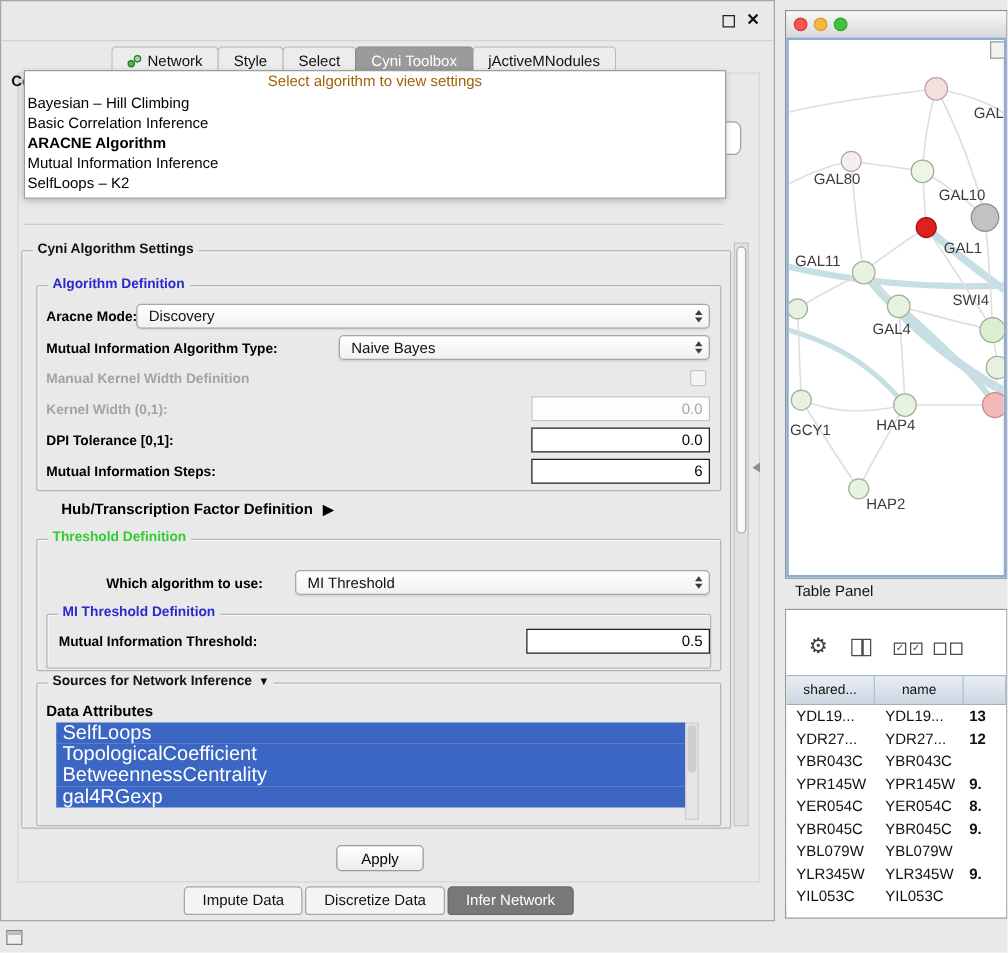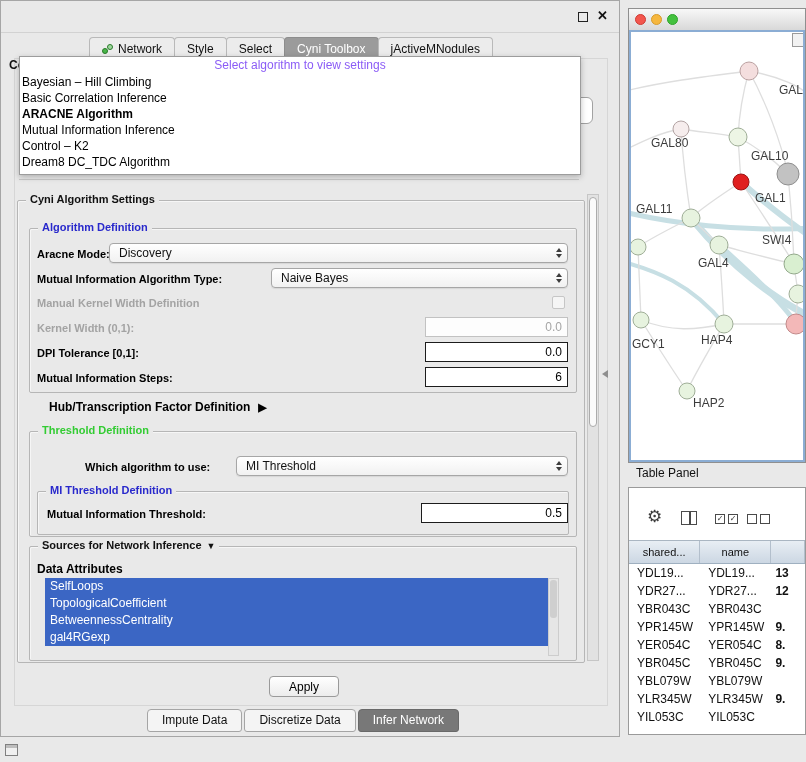--- a/index.html
+++ b/index.html
@@ -16,21 +16,21 @@
 
   .top-tab-bar{position:absolute;left:88px;top:36px;display:flex;}
   .top-tab{height:21px;padding:0 12px;font-size:12px;background:#ececec;border:1px solid #b9b9b9;border-bottom:none;border-radius:4px 4px 0 0;margin-right:-1px;display:flex;align-items:center;gap:5px;white-space:nowrap;}
   .top-tab.active{background:#9b9b9b;color:#fff;border-color:#8d8d8d;}
   .net-icon{width:11px;height:10px;position:relative;display:inline-block;}
   .net-icon::before{content:"";position:absolute;left:0;top:4px;width:6px;height:6px;border-radius:50%;background:#49b649;border:1px solid #2a7a2a;box-sizing:border-box;}
   .net-icon::after{content:"";position:absolute;right:0;top:0;width:6px;height:6px;border-radius:50%;background:#9ed89e;border:1px solid #2a7a2a;box-sizing:border-box;}
 
   
   .algo-popup{position:absolute;left:18px;top:55px;width:560px;background:#fff;border:1px solid #9c9c9c;z-index:30;padding-bottom:4px;box-shadow:0 2px 6px rgba(0,0,0,0.25);}
-  .algo-placeholder{height:17px;line-height:17px;text-align:center;color:#8b5cf6;font-size:12px;}
+  .algo-placeholder{height:17px;line-height:17px;text-align:center;color:#a16207;font-size:12px;}
   .algo-item{height:16px;line-height:16px;padding-left:2px;font-size:12px;color:#000;white-space:nowrap;}
   .algo-item.selected{font-weight:bold;}
   .combo-fragment{position:absolute;left:569px;top:96px;width:23px;height:27px;background:#fff;border:1px solid #a2a2a2;border-radius:6px;z-index:10;box-sizing:border-box;}
   .hidden-group-line{position:absolute;left:18px;top:178px;width:560px;height:1px;background:#c9c9c9;z-index:1;}
 
   
   .groupbox{position:absolute;border:1px solid #b6b6b6;border-radius:2px;box-shadow:inset 1px 1px 0 rgba(255,255,255,.6);}
   .groupbox-title{position:absolute;top:-8px;left:8px;background:#e9e9e9;padding:0 4px;font-size:11px;font-weight:bold;white-space:nowrap;}
   .title-blue{color:#2929cc;}
   .title-green{color:#33cc33;}
@@ -50,21 +50,21 @@
   .combo-text{position:absolute;left:9px;top:2px;line-height:15px;white-space:nowrap;}
   .combo-arrows{position:absolute;right:5px;top:4px;}
   .arr-up{display:block;width:0;height:0;border-left:3px solid transparent;border-right:3px solid transparent;border-bottom:4px solid #3c3c3c;margin-bottom:2px;}
   .arr-down{display:block;width:0;height:0;border-left:3px solid transparent;border-right:3px solid transparent;border-top:4px solid #3c3c3c;}
 
   .tinput{position:absolute;height:20px;border:1px solid #1c1c1c;background:#fff;font-size:12px;text-align:right;padding:0 5px;font-family:"Liberation Sans",sans-serif;box-sizing:border-box;}
   .tinput.disabled{border:1px solid #c2c2c2;color:#a5a5a5;background:#fdfdfd;}
   .checkbox-disabled{position:absolute;left:551px;top:295px;width:13px;height:13px;border:1px solid #c6c6c6;background:#f5f5f5;border-radius:2px;box-sizing:border-box;}
 
   .sel-list{position:absolute;left:44px;top:577px;width:503px;}
-  .sel-item{height:17px;line-height:17px;background:#3b66c4;color:#fff;font-size:12px;padding-left:5px;white-space:nowrap;}
+  .sel-item{height:17px;line-height:17px;background:#3b66c4;color:#fff;font-size:16px;padding-left:5px;white-space:nowrap;}
   .list-scrollbar{position:absolute;left:547px;top:577px;width:11px;height:78px;background:#e6e6e6;border:1px solid #cdcdcd;box-sizing:border-box;}
   .list-scroll-thumb{position:absolute;left:1px;top:1px;width:7px;height:38px;background:#cfcfcf;border-radius:3px;}
 
   .main-scrollbar{position:absolute;left:586px;top:193px;width:12px;height:467px;background:#e2e2e2;border:1px solid #c6c6c6;box-sizing:border-box;}
   .main-scroll-thumb{position:absolute;left:1px;top:2px;width:8px;height:230px;background:#fafafa;border:1px solid #ababab;border-radius:5px;box-sizing:border-box;}
   .splitter-arrow{position:absolute;left:601px;top:369px;width:0;height:0;border-top:4px solid transparent;border-bottom:4px solid transparent;border-right:6px solid #8f8f8f;}
 
   .apply-btn{position:absolute;left:268px;top:675px;width:70px;height:21px;border:1px solid #9a9a9a;border-radius:4px;background:linear-gradient(#ffffff,#ececec);font-size:12px;font-family:"Liberation Sans",sans-serif;padding:0;}
 
   .bottom-tab-bar{position:absolute;left:146px;top:708px;display:flex;}
@@ -141,22 +141,21 @@
     <div class="hidden-group-line"></div>
     <div class="combo-fragment"></div>
 
     <div class="algo-popup">
       <div class="algo-placeholder">Select algorithm to view settings</div>
       <div>
           <div class="algo-item">Bayesian – Hill Climbing</div>
           <div class="algo-item">Basic Correlation Inference</div>
           <div class="algo-item selected">ARACNE Algorithm</div>
           <div class="algo-item">Mutual Information Inference</div>
-          <div class="algo-item">Control – K2</div>
-          <div class="algo-item">Dream8 DC_TDC Algorithm</div>
+          <div class="algo-item">SelfLoops – K2</div>
         </div>
     </div>
 
     <div class="groupbox" id="gb-cyni">
       <div class="groupbox-title">Cyni Algorithm Settings</div>
     </div>
     <div class="groupbox" id="gb-algodef">
       <div class="groupbox-title title-blue">Algorithm Definition</div>
     </div>
     <div class="groupbox" id="gb-threshold">

